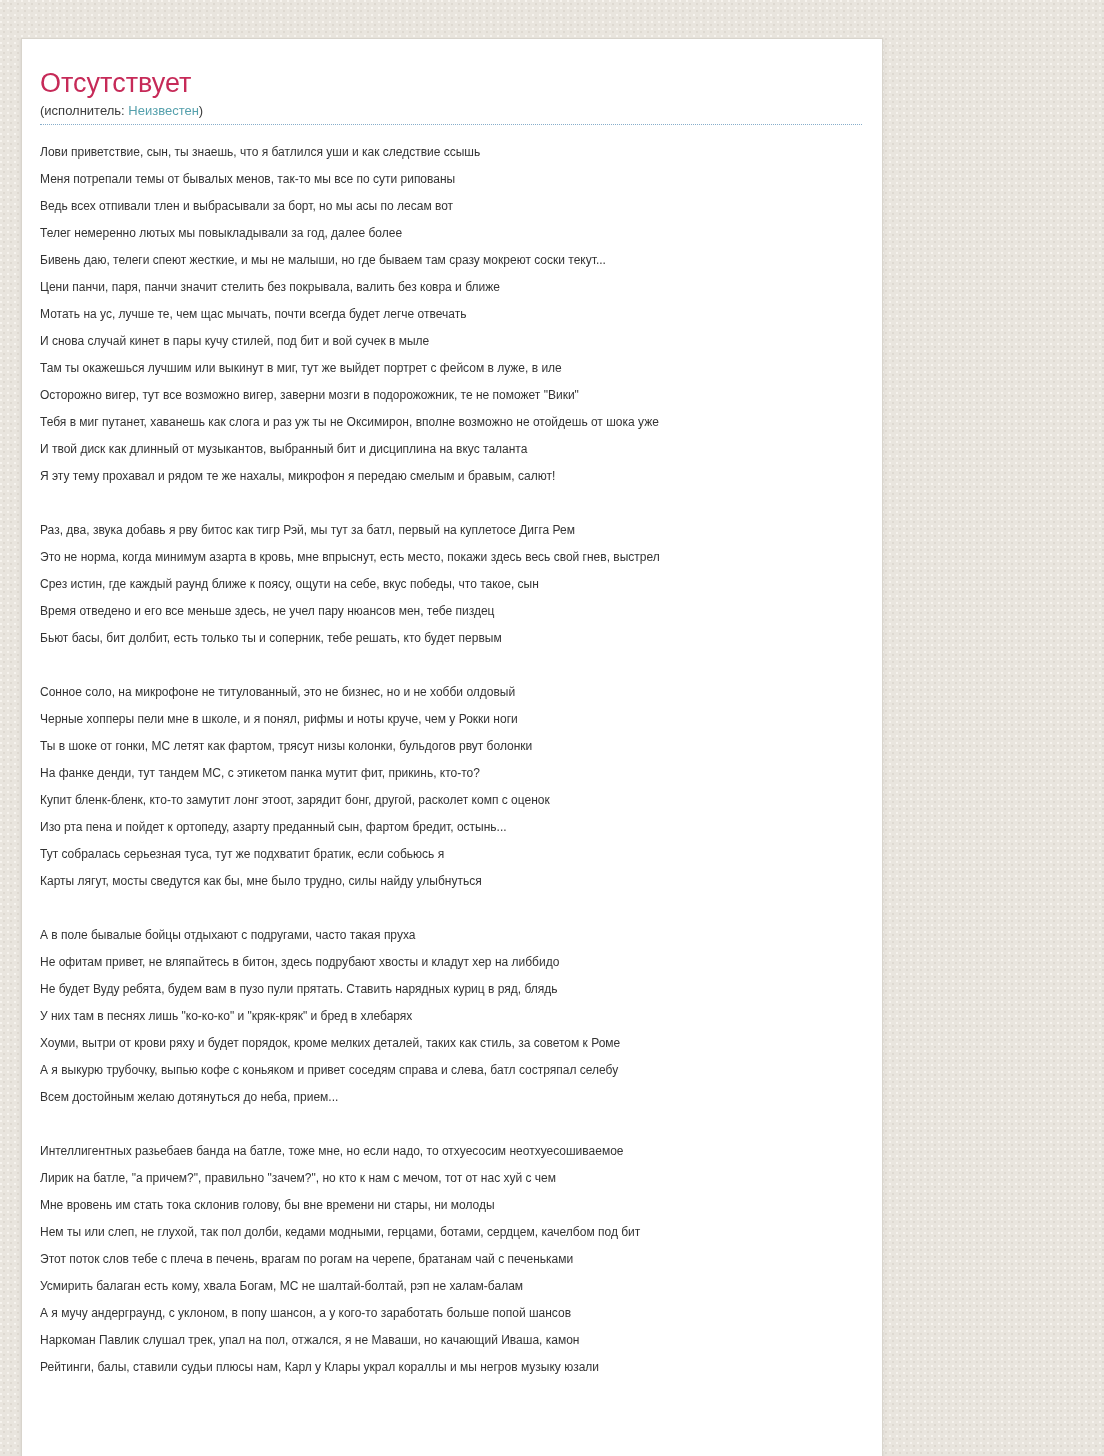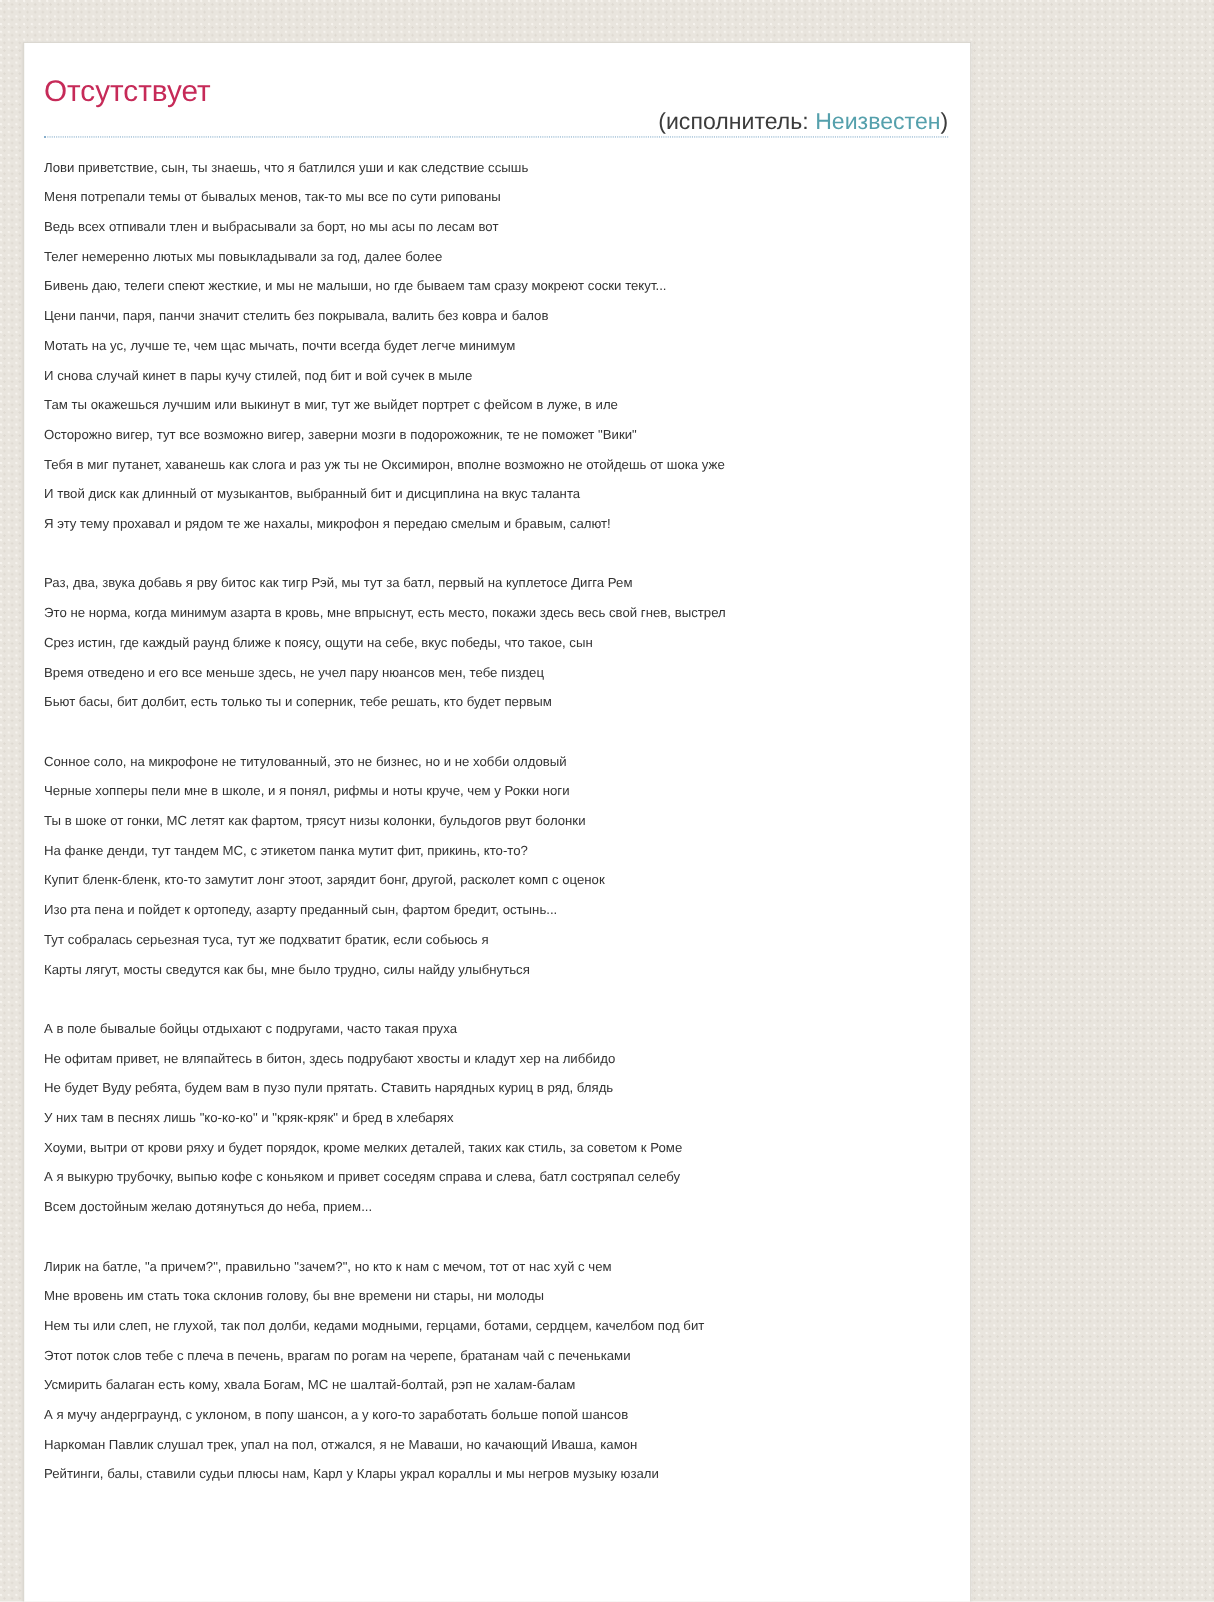--- a/index.html
+++ b/index.html
@@ -37,26 +37,25 @@
   }
   .song-title{
     margin:0;
     font-size:27px;
     font-weight:400;
     line-height:30px;
     color:var(--title-color);
   }
   .song-subtitle{
     margin:2px 20px 0 0;
-    font-size:21px;
+    font-size:13px;
     line-height:22px;
     color:#3c3c3c;
     border-bottom:1px dotted var(--separator-color);
     padding-bottom:2px;
-    text-align:right;
   }
   .artist-link{
     color:var(--link-color);
     text-decoration:none;
     cursor:pointer;
   }
   .lyrics{
     margin-top:14px;
     font-size:12px;
     line-height:27px;
@@ -76,22 +75,22 @@
   <div class="song-subtitle">
     <span>(исполнитель: </span><a class="artist-link">Неизвестен</a><span>)</span>
   </div>
   <div class="lyrics" id="lyrics">
       <div class="stanza">
         <div class="line">Лови приветствие, сын, ты знаешь, что я батлился уши и как следствие ссышь</div>
         <div class="line">Меня потрепали темы от бывалых менов, так-то мы все по сути рипованы</div>
         <div class="line">Ведь всех отпивали тлен и выбрасывали за борт, но мы асы по лесам вот</div>
         <div class="line">Телег немеренно лютых мы повыкладывали за год, далее более</div>
         <div class="line">Бивень даю, телеги спеют жесткие, и мы не малыши, но где бываем там сразу мокреют соски текут...</div>
-        <div class="line">Цени панчи, паря, панчи значит стелить без покрывала, валить без ковра и балов</div>
-        <div class="line">Мотать на ус, лучше те, чем щас мычать, почти всегда будет легче минимум</div>
+        <div class="line">Цени панчи, паря, панчи значит стелить без покрывала, валить без ковра и ближе</div>
+        <div class="line">Мотать на ус, лучше те, чем щас мычать, почти всегда будет легче отвечать</div>
         <div class="line">И снова случай кинет в пары кучу стилей, под бит и вой сучек в мыле</div>
         <div class="line">Там ты окажешься лучшим или выкинут в миг, тут же выйдет портрет с фейсом в луже, в иле</div>
         <div class="line">Осторожно вигер, тут все возможно вигер, заверни мозги в подорожожник, те не поможет "Вики"</div>
         <div class="line">Тебя в миг путанет, хаванешь как слога и раз уж ты не Оксимирон, вполне возможно не отойдешь от шока уже</div>
         <div class="line">И твой диск как длинный от музыкантов, выбранный бит и дисциплина на вкус таланта</div>
         <div class="line">Я эту тему прохавал и рядом те же нахалы, микрофон я передаю смелым и бравым, салют!</div>
       </div>
       <div class="stanza">
         <div class="line">Раз, два, звука добавь я рву битос как тигр Рэй, мы тут за батл, первый на куплетосе Дигга Рем</div>
         <div class="line">Это не норма, когда минимум азарта в кровь, мне впрыснут, есть место, покажи здесь весь свой гнев, выстрел</div>
@@ -112,20 +111,21 @@
       <div class="stanza">
         <div class="line">А в поле бывалые бойцы отдыхают с подругами, часто такая пруха</div>
         <div class="line">Не офитам привет, не вляпайтесь в битон, здесь подрубают хвосты и кладут хер на либбидо</div>
         <div class="line">Не будет Вуду ребята, будем вам в пузо пули прятать. Ставить нарядных куриц в ряд, блядь</div>
         <div class="line">У них там в песнях лишь "ко-ко-ко" и "кряк-кряк" и бред в хлебарях</div>
         <div class="line">Хоуми, вытри от крови ряху и будет порядок, кроме мелких деталей, таких как стиль, за советом к Роме</div>
         <div class="line">А я выкурю трубочку, выпью кофе с коньяком и привет соседям справа и слева, батл состряпал селебу</div>
         <div class="line">Всем достойным желаю дотянуться до неба, прием...</div>
       </div>
       <div class="stanza">
+        <div class="line">Интеллигентных разьебаев банда на батле, тоже мне, но если надо, то отхуесосим неотхуесошиваемое</div>
         <div class="line">Лирик на батле, "а причем?", правильно "зачем?", но кто к нам с мечом, тот от нас хуй с чем</div>
         <div class="line">Мне вровень им стать тока склонив голову, бы вне времени ни стары, ни молоды</div>
         <div class="line">Нем ты или слеп, не глухой, так пол долби, кедами модными, герцами, ботами, сердцем, качелбом под бит</div>
         <div class="line">Этот поток слов тебе с плеча в печень, врагам по рогам на черепе, братанам чай с печеньками</div>
         <div class="line">Усмирить балаган есть кому, хвала Богам, МС не шалтай-болтай, рэп не халам-балам</div>
         <div class="line">А я мучу андерграунд, с уклоном, в попу шансон, а у кого-то заработать больше попой шансов</div>
         <div class="line">Наркоман Павлик слушал трек, упал на пол, отжался, я не Маваши, но качающий Иваша, камон</div>
         <div class="line">Рейтинги, балы, ставили судьи плюсы нам, Карл у Клары украл кораллы и мы негров музыку юзали</div>
       </div>
     </div>

